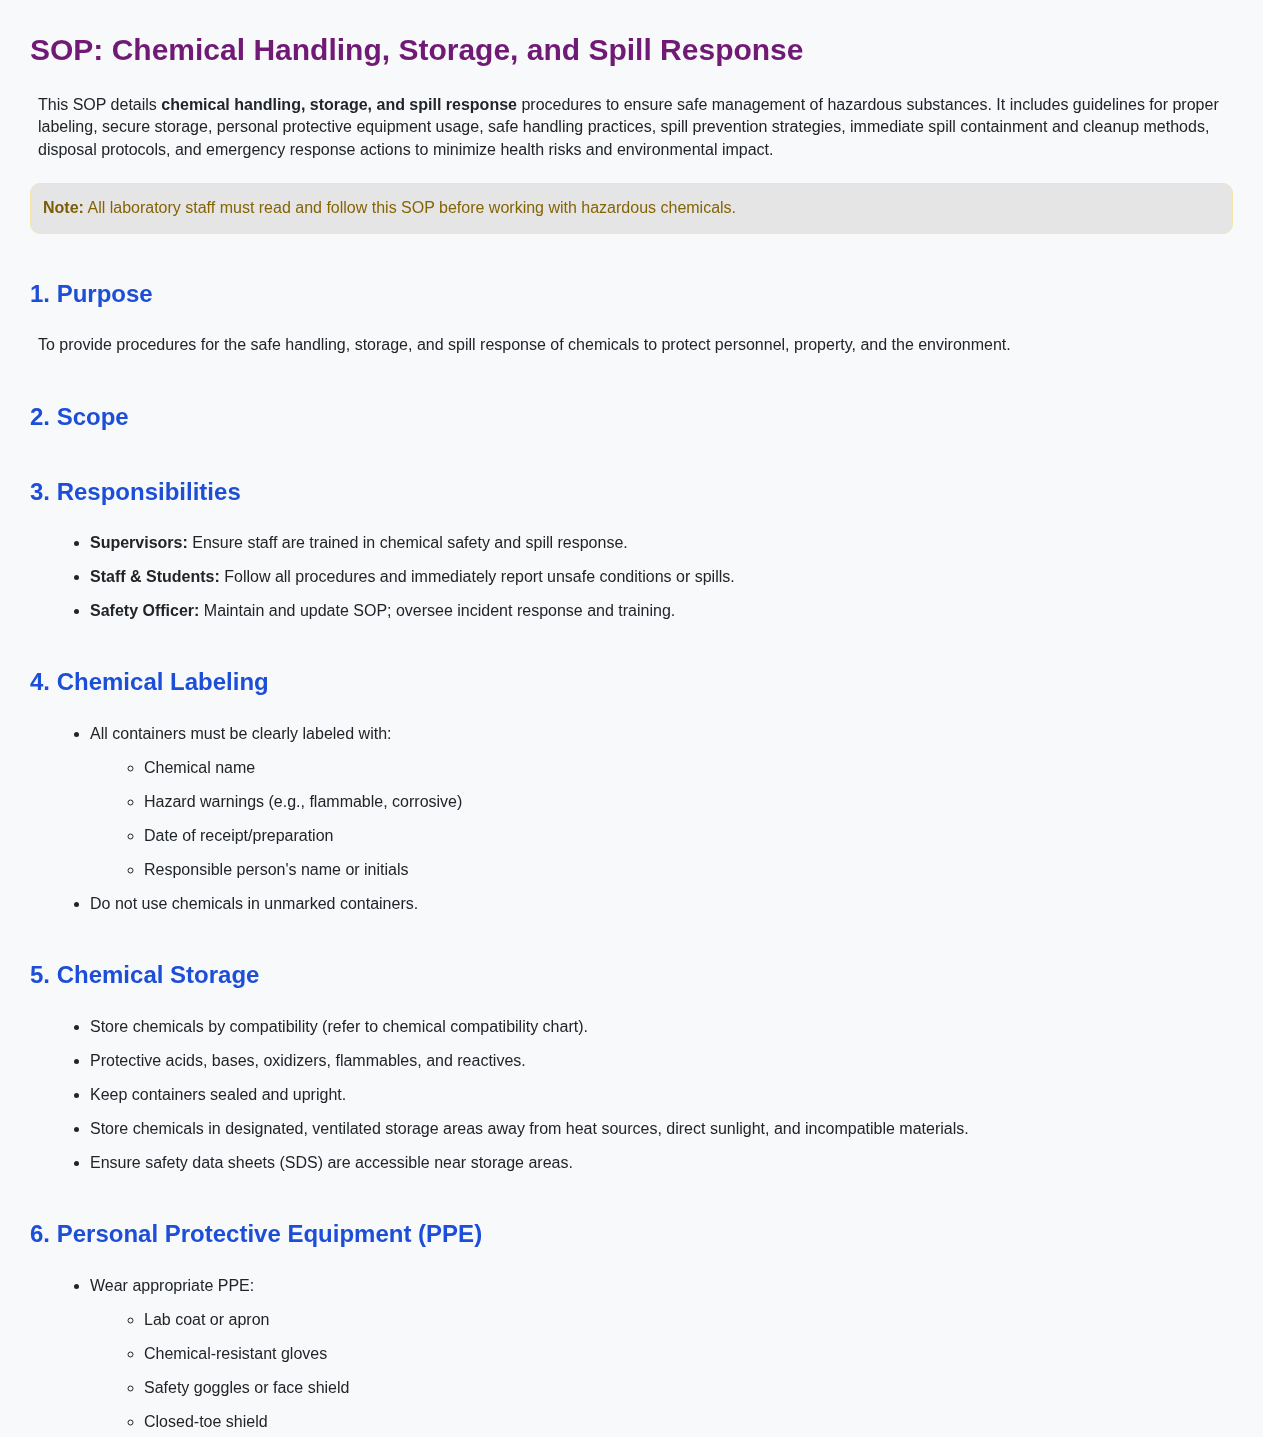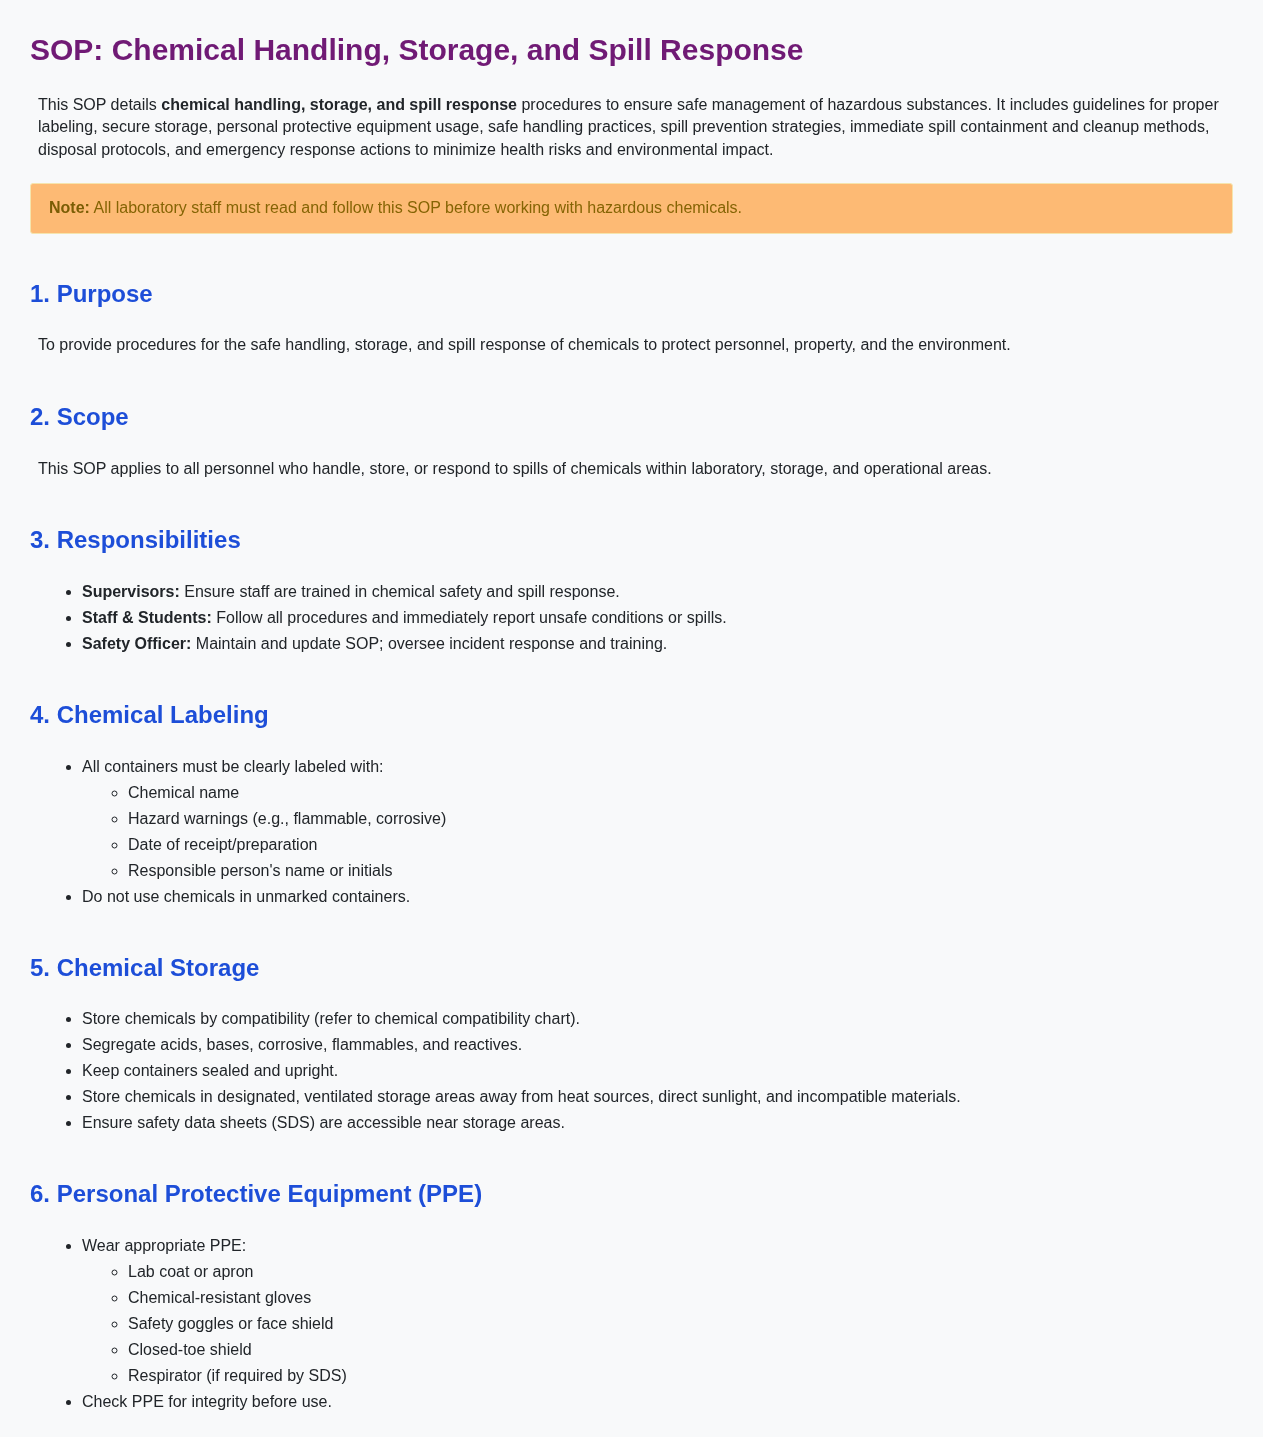--- a/index.html
+++ b/index.html
@@ -33,34 +33,34 @@
     margin: 46px 0 26px 0;
     line-height: 1.2;
   }
   p {
     margin: 0 0 16px 8px;
   }
   .intro {
     margin-bottom: 22px;
   }
   .note {
-    background: #fdba74;
+    background: #e5e5e5;
     border: 1px solid #f5e5ae;
-    border-radius: 3px;
+    border-radius: 10px;
     color: #856404;
-    padding: 13px 18px;
+    padding: 13px 12px;
     margin: 20px 0 28px 0;
   }
   .note strong { color: #7a5d04; }
   ul {
     margin: 14px 0 16px 0;
     padding-left: 48px;
   }
   li {
-    margin: 4px;
+    margin: 12px;
     line-height: 22px;
   }
   ul ul {
     list-style-type: circle;
     margin: 0;
     padding-left: 42px;
   }
 </style>
 </head>
 <body>
@@ -72,21 +72,20 @@
 
   <div class="note"><strong>Note:</strong><span> All laboratory staff must read and follow this SOP before working with hazardous chemicals.</span></div>
 
   <div id="sections">
       <section>
         <h2>1. Purpose</h2>
         <p>To provide procedures for the safe handling, storage, and spill response of chemicals to protect personnel, property, and the environment.</p>
       </section>
       <section>
         <h2>2. Scope</h2>
-        <p>This SOP applies to all personnel who handle, store, or respond to spills of chemicals within laboratory, storage, and operational areas.</p>
       </section>
       <section>
         <h2>3. Responsibilities</h2>
         <ul>
           <li><strong>Supervisors:</strong> Ensure staff are trained in chemical safety and spill response.</li>
           <li><strong>Staff &amp; Students:</strong> Follow all procedures and immediately report unsafe conditions or spills.</li>
           <li><strong>Safety Officer:</strong> Maintain and update SOP; oversee incident response and training.</li>
         </ul>
       </section>
       <section>
@@ -98,21 +97,21 @@
               <li>Date of receipt/preparation</li>
               <li>Responsible person's name or initials</li>
             </ul></li>
           <li>Do not use chemicals in unmarked containers.</li>
         </ul>
       </section>
       <section>
         <h2>5. Chemical Storage</h2>
         <ul>
           <li>Store chemicals by compatibility (refer to chemical compatibility chart).</li>
-          <li>Segregate acids, bases, corrosive, flammables, and reactives.</li>
+          <li>Protective acids, bases, oxidizers, flammables, and reactives.</li>
           <li>Keep containers sealed and upright.</li>
           <li>Store chemicals in designated, ventilated storage areas away from heat sources, direct sunlight, and incompatible materials.</li>
           <li>Ensure safety data sheets (SDS) are accessible near storage areas.</li>
         </ul>
       </section>
       <section>
         <h2>6. Personal Protective Equipment (PPE)</h2>
         <ul>
           <li>Wear appropriate PPE:<ul>
               <li>Lab coat or apron</li>

